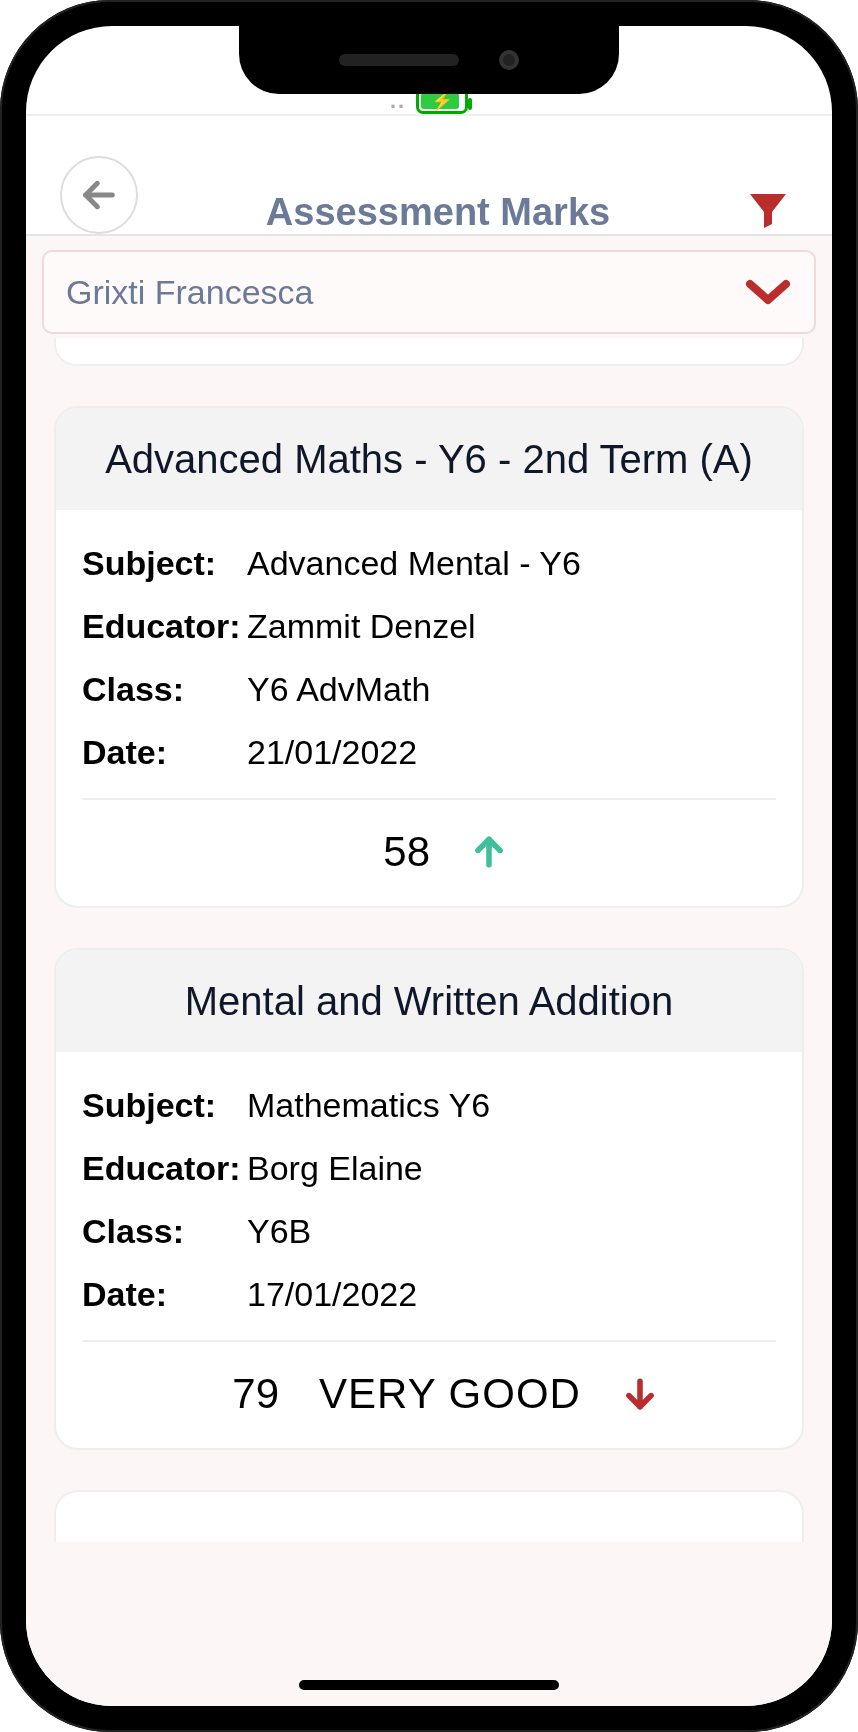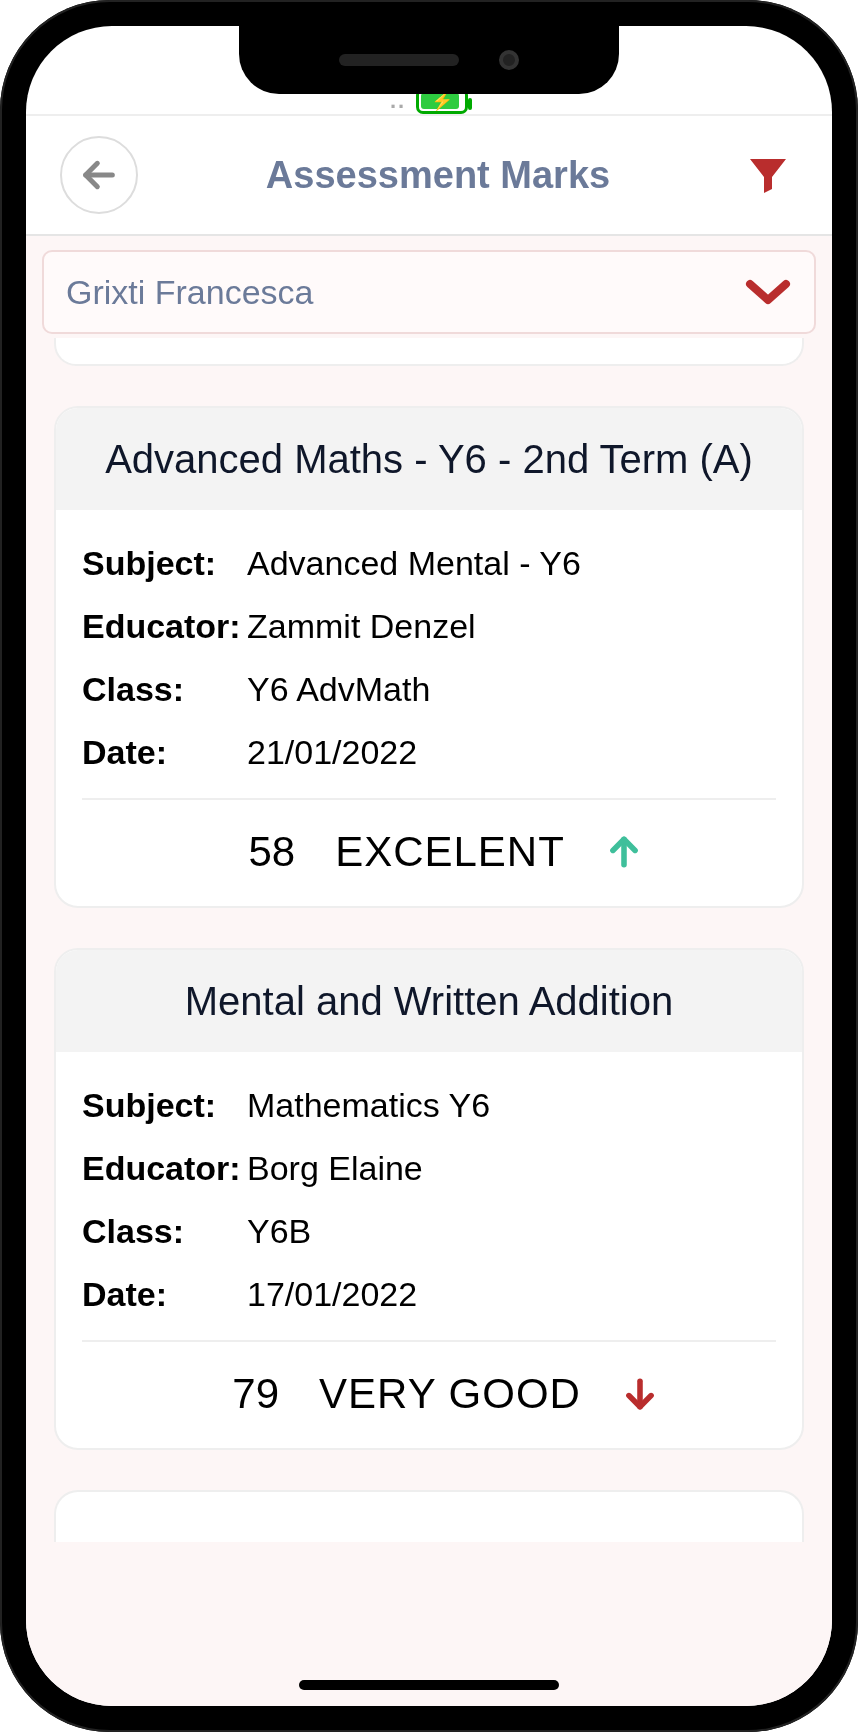--- a/index.html
+++ b/index.html
@@ -41,21 +41,21 @@
     width:52px; height:26px; border:3px solid #0a0; border-radius:7px; position:relative;
     display:flex; align-items:center; justify-content:center;
   }
   .battery::after{ content:''; position:absolute; right:-7px; top:7px; width:4px; height:12px; background:#0a0; border-radius:2px;}
   .battery-fill{ position:absolute; left:2px; top:2px; bottom:2px; width:38px; background:#2ecc40; border-radius:3px;}
   .bolt { position:relative; z-index:2; color:#000; font-size:18px; font-weight:bold;}
 
   .content { position:absolute; top:88px; left:0; right:0; bottom:0; overflow:hidden; background:#fdf6f6;}
   .hr-top { height:2px; background:#eee;}
   .header {
-    height:120px; background:#fff; display:flex; align-items:center; padding:0 34px;
+    height:120px; background:#fff; display:flex; align-items:flex-end; padding:0 34px;
     border-bottom:2px solid #e5e5e5;
   }
   .back-btn {
     width:78px; height:78px; border-radius:50%; border:2px solid #ddd;
     display:flex; align-items:center; justify-content:center; background:#fff;
   }
   .header-title { flex:1; text-align:center; font-size:38px; font-weight:700; color:#6b7a99;}
   .filter-icon { width:60px; display:flex; justify-content:center;}
 
   .student-select {
@@ -156,21 +156,20 @@
             <span class="value">Y6 AdvMath</span>
           </div>
           <div class="row">
             <span class="label">Date:</span>
             <span class="value">21/01/2022</span>
           </div>
         </div>
         <div class="divider"></div>
         <div class="score-row">
           <span class="num">58</span>
-          <span class="grade">EXCELENT</span>
           <svg class="trend-up" width="38" height="38" viewBox="0 0 24 24" fill="none" stroke="currentColor" stroke-width="3.5" stroke-linecap="round" stroke-linejoin="round">
               <line x1="12" y1="20" x2="12" y2="4"></line>
               <polyline points="5 11 12 4 19 11"></polyline>
             </svg>
         </div>
       </div>
 
       <div class="card">
         <div class="card-head">Mental and Written Addition</div>
         <div class="card-body">

